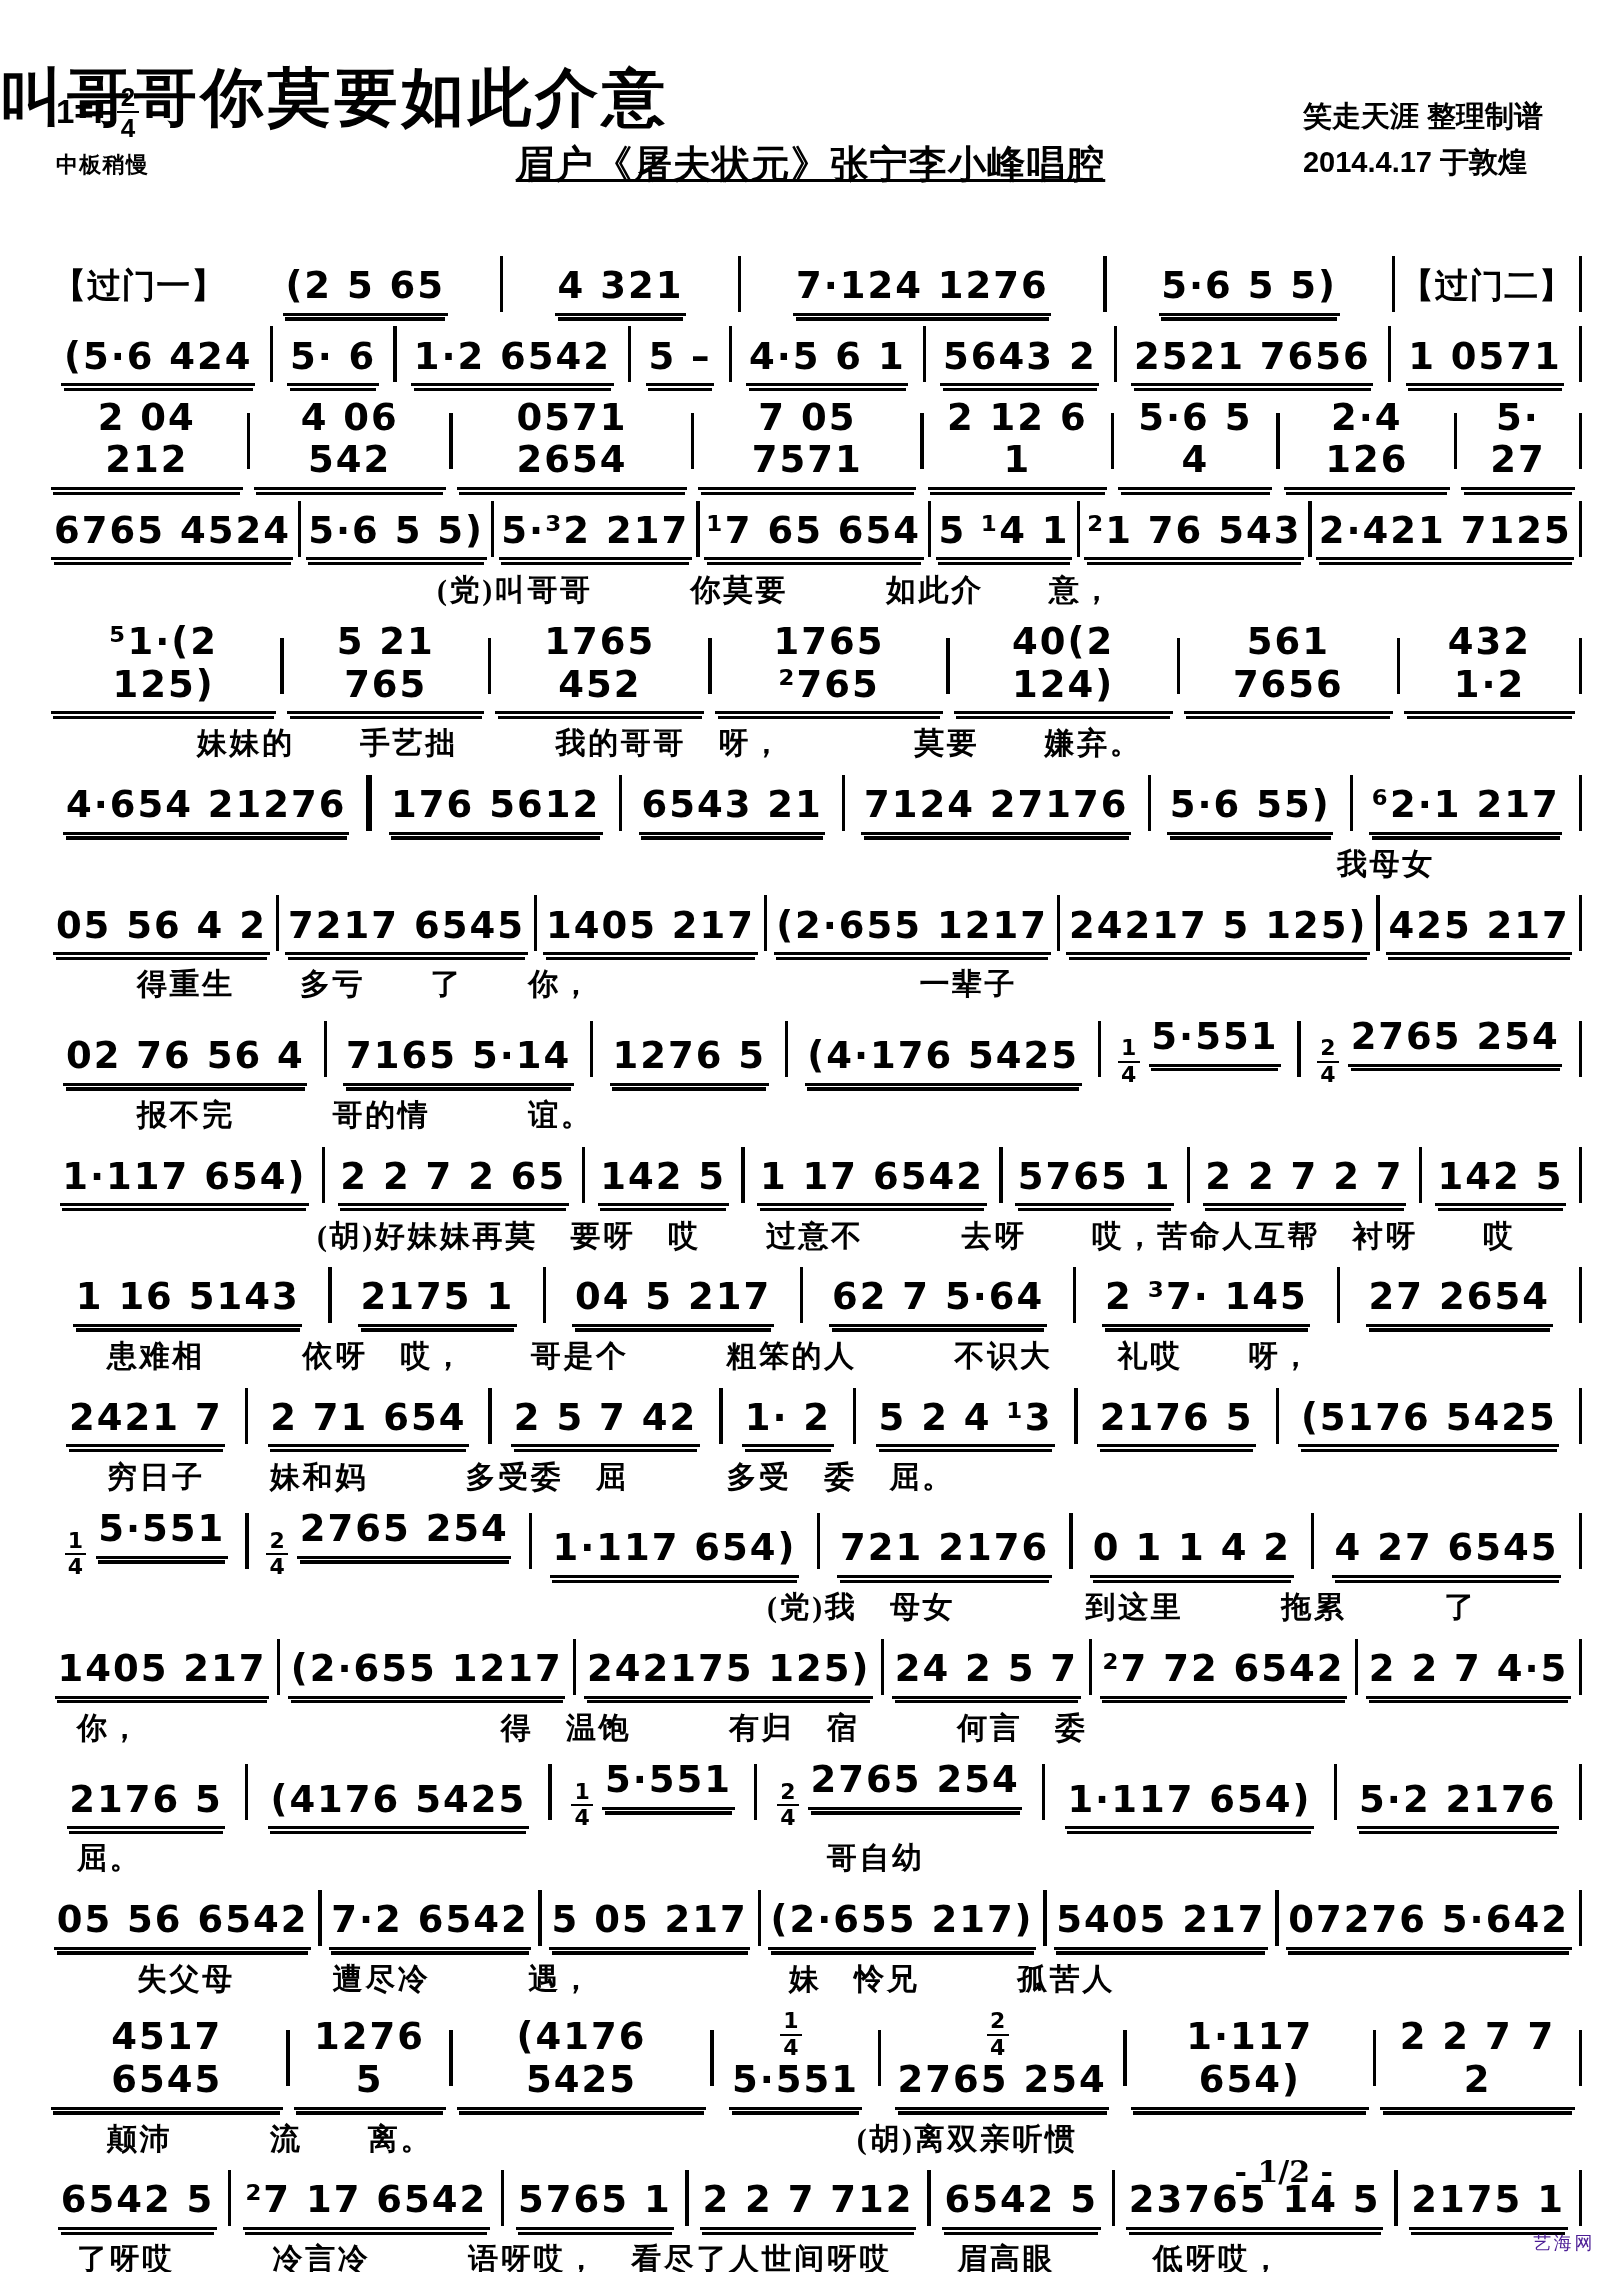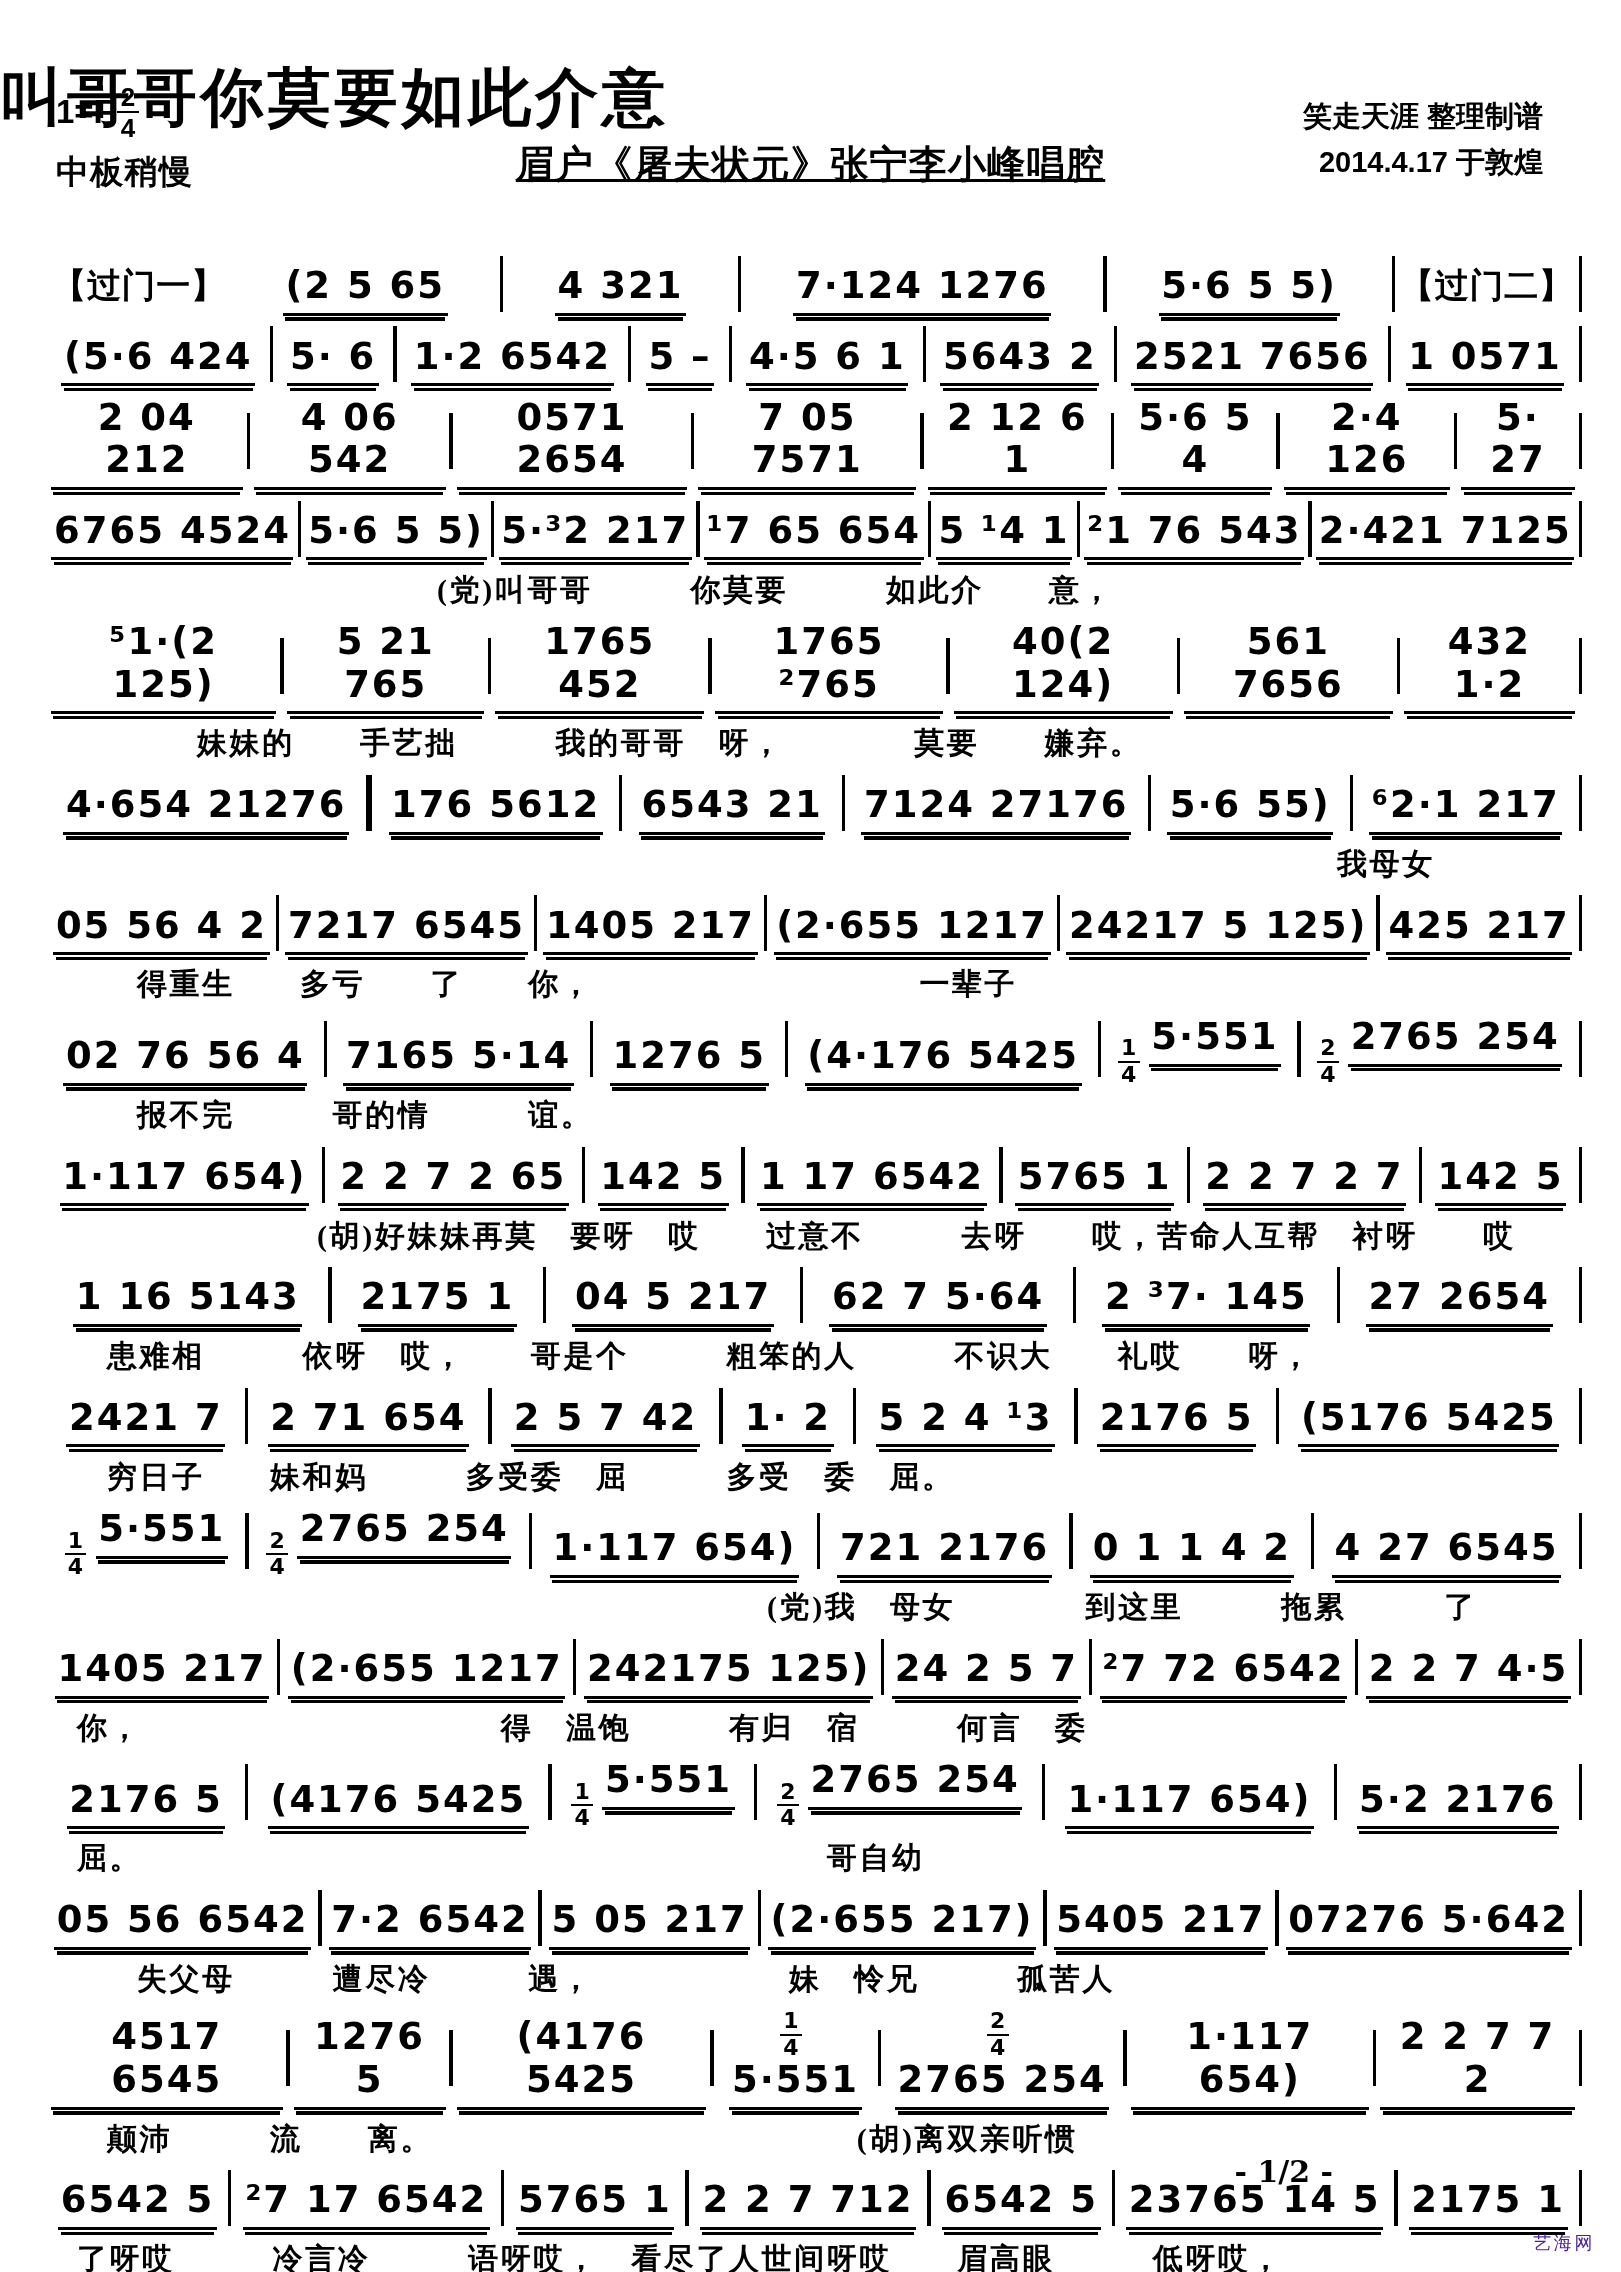--- a/index.html
+++ b/index.html
@@ -4,26 +4,26 @@
 <style>
   html,body{margin:0;padding:0;background:#e8e8e8;}
   .page{position:relative;width:1621px;height:2273px;background:#ffffff;overflow:hidden;
         font-family:"Liberation Sans",sans-serif;color:#000;}
   
   .key-block{position:absolute;left:56px;top:84px;font-size:33px;font-weight:bold;}
   .keyrow{display:flex;align-items:center;gap:3px;}
   .frac{display:inline-flex;flex-direction:column;align-items:center;line-height:1;font-size:26px;font-weight:bold;}
   .frac .num{border-bottom:2.6px solid #000;padding:0 3.9px 1.3px;}
   .frac .den{padding-top:1.3px;}
-  .tempo{margin-top:9.1px;font-size:33px;font-weight:bold;letter-spacing:1.3px;font-family:Liberation Serif, serif;}
+  .tempo{margin-top:9.1px;font-size:22px;font-weight:bold;letter-spacing:1.3px;font-family:Liberation Serif, serif;}
   .title{position:absolute;top:55px;left:0;width:100%;
          font-size:63px;font-weight:900;letter-spacing:3.9px;font-family:"Liberation Serif",serif;}
   .subtitle{position:absolute;top:139px;left:0;width:100%;text-align:center;
             font-size:38px;font-weight:bold;letter-spacing:1.3px;font-family:"Liberation Serif",serif;text-decoration:underline;}
-  .credits{position:absolute;right:78px;top:93px;text-align:right;font-size:29px;font-weight:bold;line-height:1.6;}
+  .credits{position:absolute;right:78px;top:93px;text-align:left;font-size:29px;font-weight:bold;line-height:1.6;}
   
   #score{position:absolute;left:47px;right:39px;top:256px;display:flex;flex-direction:column;}
   .system{margin-bottom:10.5px;}
   .line{display:flex;align-items:flex-end;justify-content:space-between;width:100%;}
   .measure{flex:1 1 auto;text-align:center;padding:0 3.9px;}
   .m-notes{display:inline-block;position:relative;font-family:"DejaVu Sans",sans-serif;
            font-size:37px;font-weight:bold;letter-spacing:2px;line-height:1.15;
            border-bottom:3.3px solid #000;padding:0 2.6px 5.2px;}
   .m-notes::after{content:"";position:absolute;left:2.6px;right:2.6px;bottom:-7.8px;height:3.3px;background:#000;}
   .bar{width:3.3px;height:56px;background:#000;flex:0 0 auto;align-self:center;margin-bottom:3.9px;}

